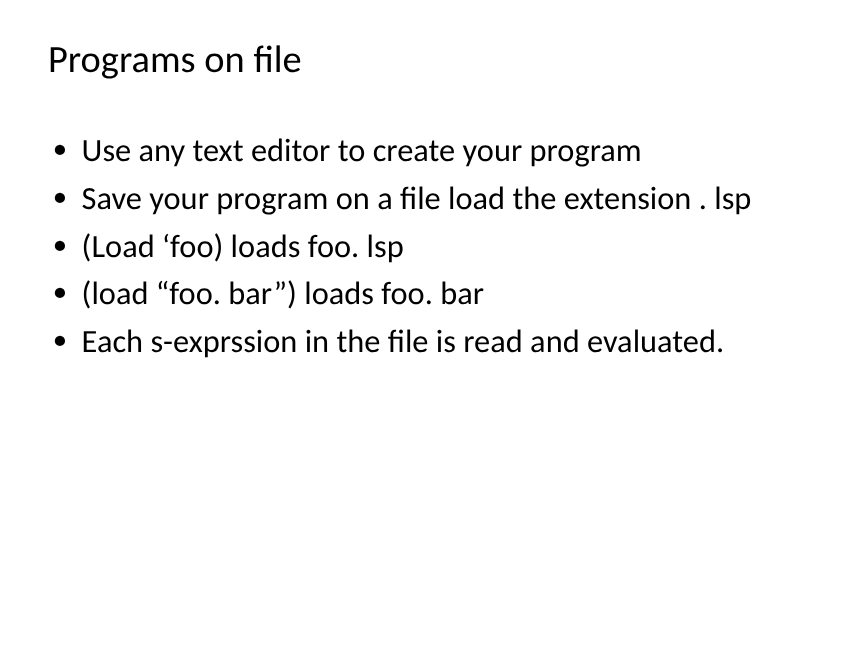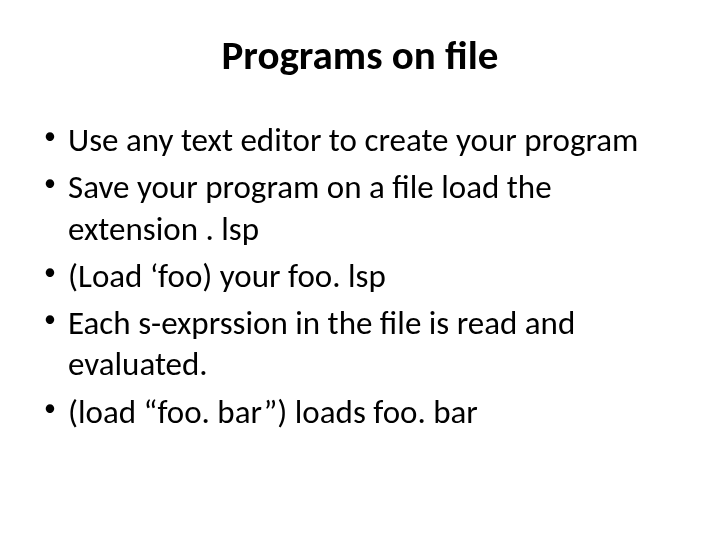--- a/index.html
+++ b/index.html
@@ -11,33 +11,33 @@
     font-family: Calibri, "Segoe UI", Arial, sans-serif;
     color: #000;
   }
   .slide {
     width: 720px;
     height: 540px;
     box-sizing: border-box;
     padding: 20px 40px 40px 40px;
   }
   .title {
-    font-size: 41px;
-    font-weight: 700;
-    text-align: center;
+    font-size: 32px;
+    font-weight: 400;
+    text-align: left;
     margin: 10px 0 40px 0;
   }
   .body ul {
     list-style: none;
     margin: 0;
     padding: 0;
   }
   .body li {
     position: relative;
-    font-size: 33px;
+    font-size: 27px;
     line-height: 1.25;
     padding-left: 28px;
     margin: 0 0 6px 0;
   }
   .body li::before {
     content: "•";
     position: absolute;
     left: 4px;
     top: 0;
     font-size: 24px;
@@ -46,18 +46,18 @@
 </style>
 </head>
 <body>
 
 <div class="slide">
   <div class="title">Programs on file</div>
   <div class="body">
     <ul>
       <li>Use any text editor to create your program</li>
       <li>Save your program on a file load the extension . lsp</li>
-      <li>(Load ‘foo) your foo. lsp</li>
+      <li>(Load ‘foo) loads foo. lsp</li>
+      <li>(load “foo. bar”) loads foo. bar</li>
       <li>Each s-exprssion in the file is read and evaluated.</li>
-      <li>(load “foo. bar”) loads foo. bar</li>
     </ul>
   </div>
 </div>
 
 </body></html>

